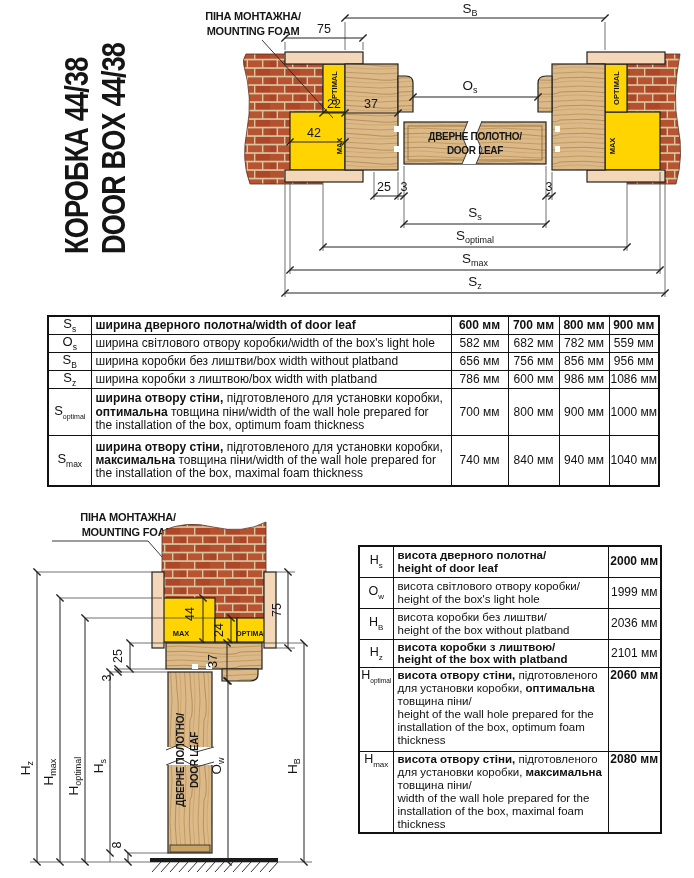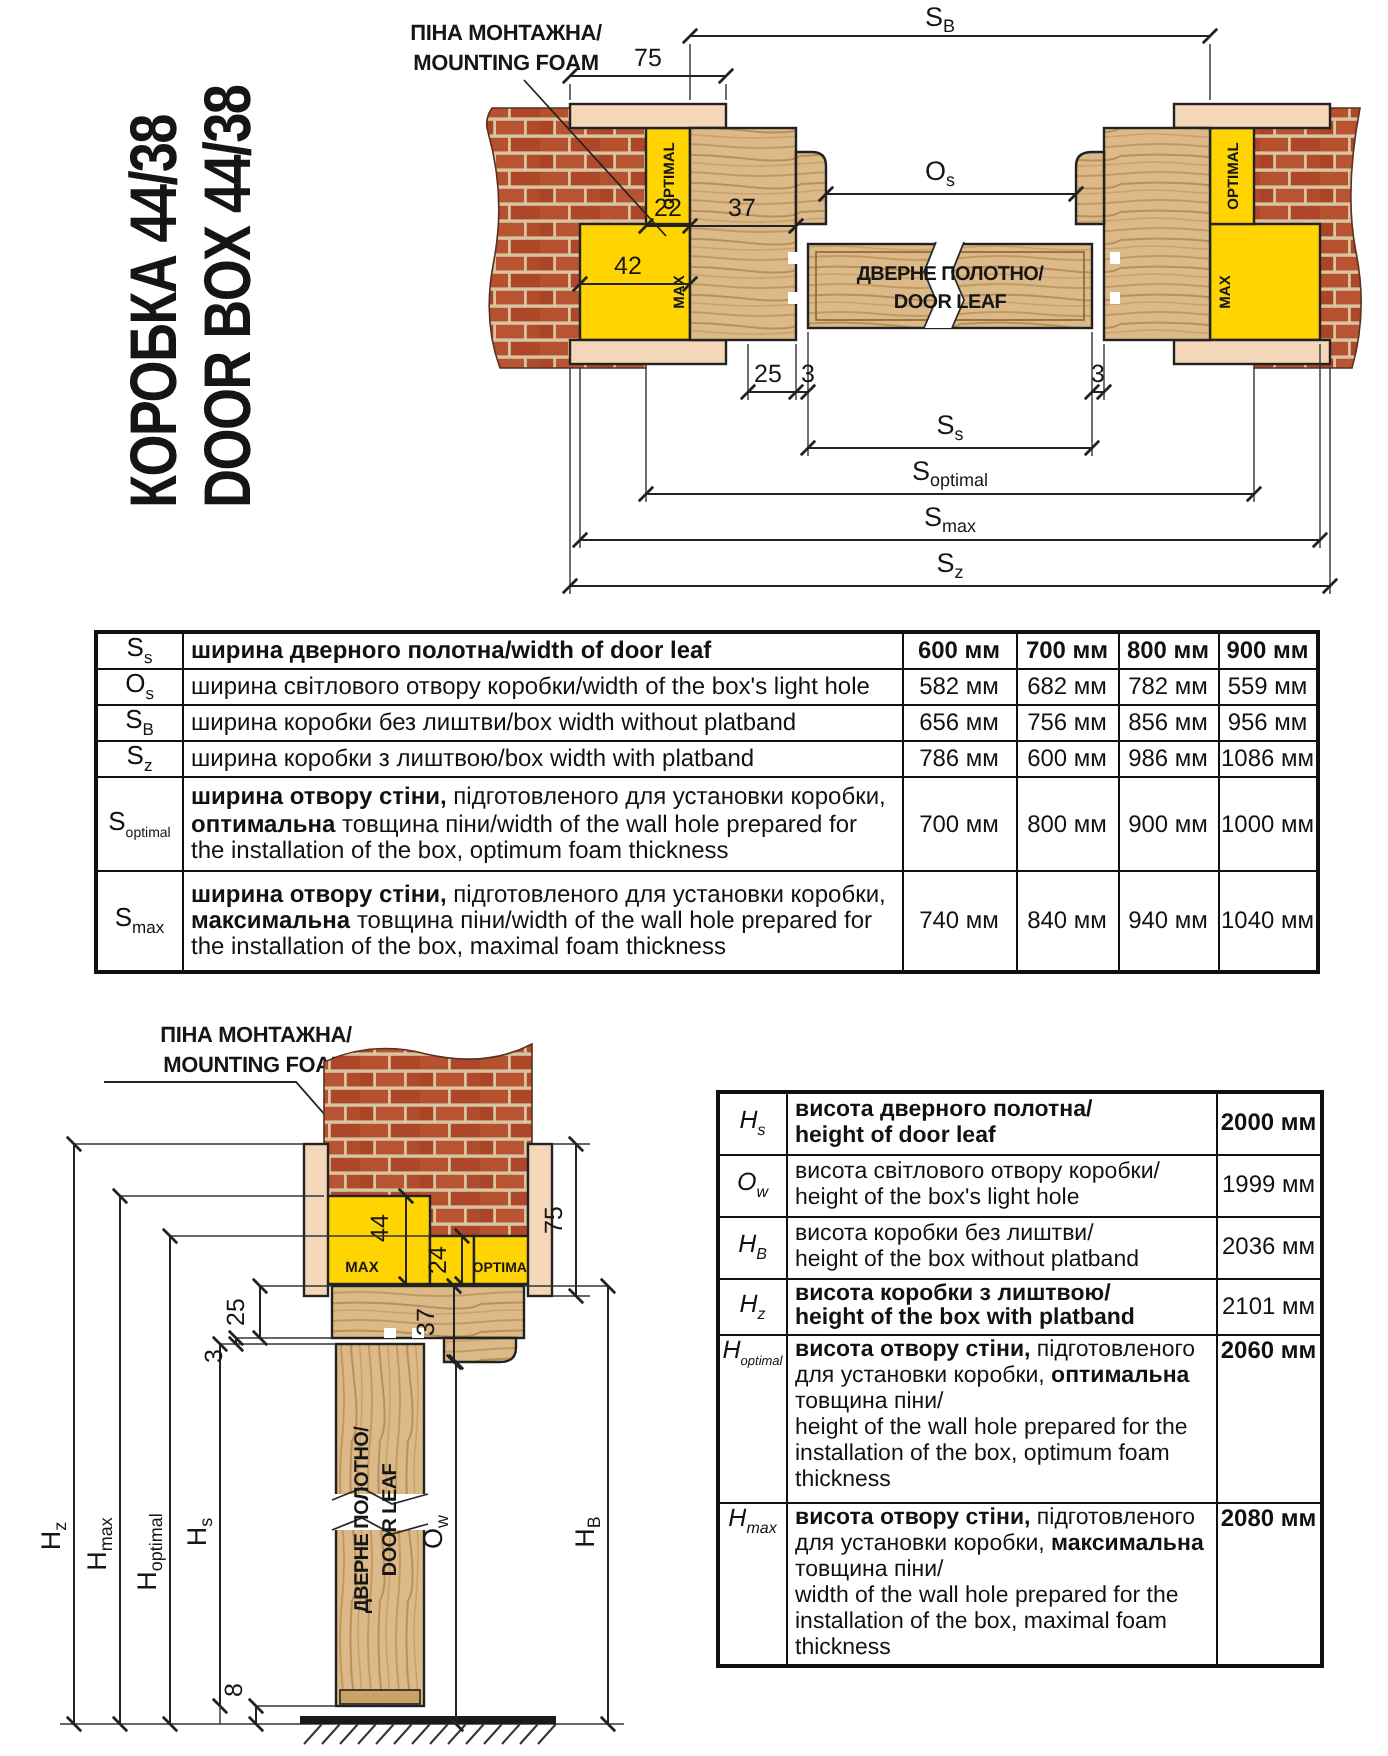--- a/index.html
+++ b/index.html
@@ -31,21 +31,21 @@
   .wtab .sym{text-align:center;font-size:13px;padding:0 1px;}
   .wtab .val{text-align:center;white-space:nowrap;padding:0 1px;}
   .wtab sub{font-size:8.5px;}
   .wtab tr.r1{height:18px;} .wtab tr.r2{height:18px;}
   .wtab tr.big1{height:47px;} .wtab tr.big2{height:50px;}
 
   
   .htab{position:absolute;left:358px;top:545px;width:302px;border-collapse:collapse;
         table-layout:fixed;font-size:11.5px;border:2px solid #111;}
   .htab td{border:1.5px solid #111;padding:1px 4px;line-height:1.13;vertical-align:middle;}
-  .htab .sym{text-align:center;font-size:12.5px;padding:0 1px;font-style:italic;}
+  .htab .sym{text-align:center;font-size:12.5px;padding:0 1px;}
   .htab .val{text-align:center;font-size:12px;white-space:nowrap;padding:1px 1px;margin-left:40px;}
   .htab sub{font-size:8px;}
   .htab sub.tiny{font-size:6.5px;}
   .htab tr.hr{height:31px;} .htab tr.hr4{height:26px;}
   .htab tr.hbig1{height:84px;} .htab tr.hbig2{height:75px;}
   .htab td.top{vertical-align:top;}
   .b{font-weight:bold;}
 </style>
 </head>
 <body>

